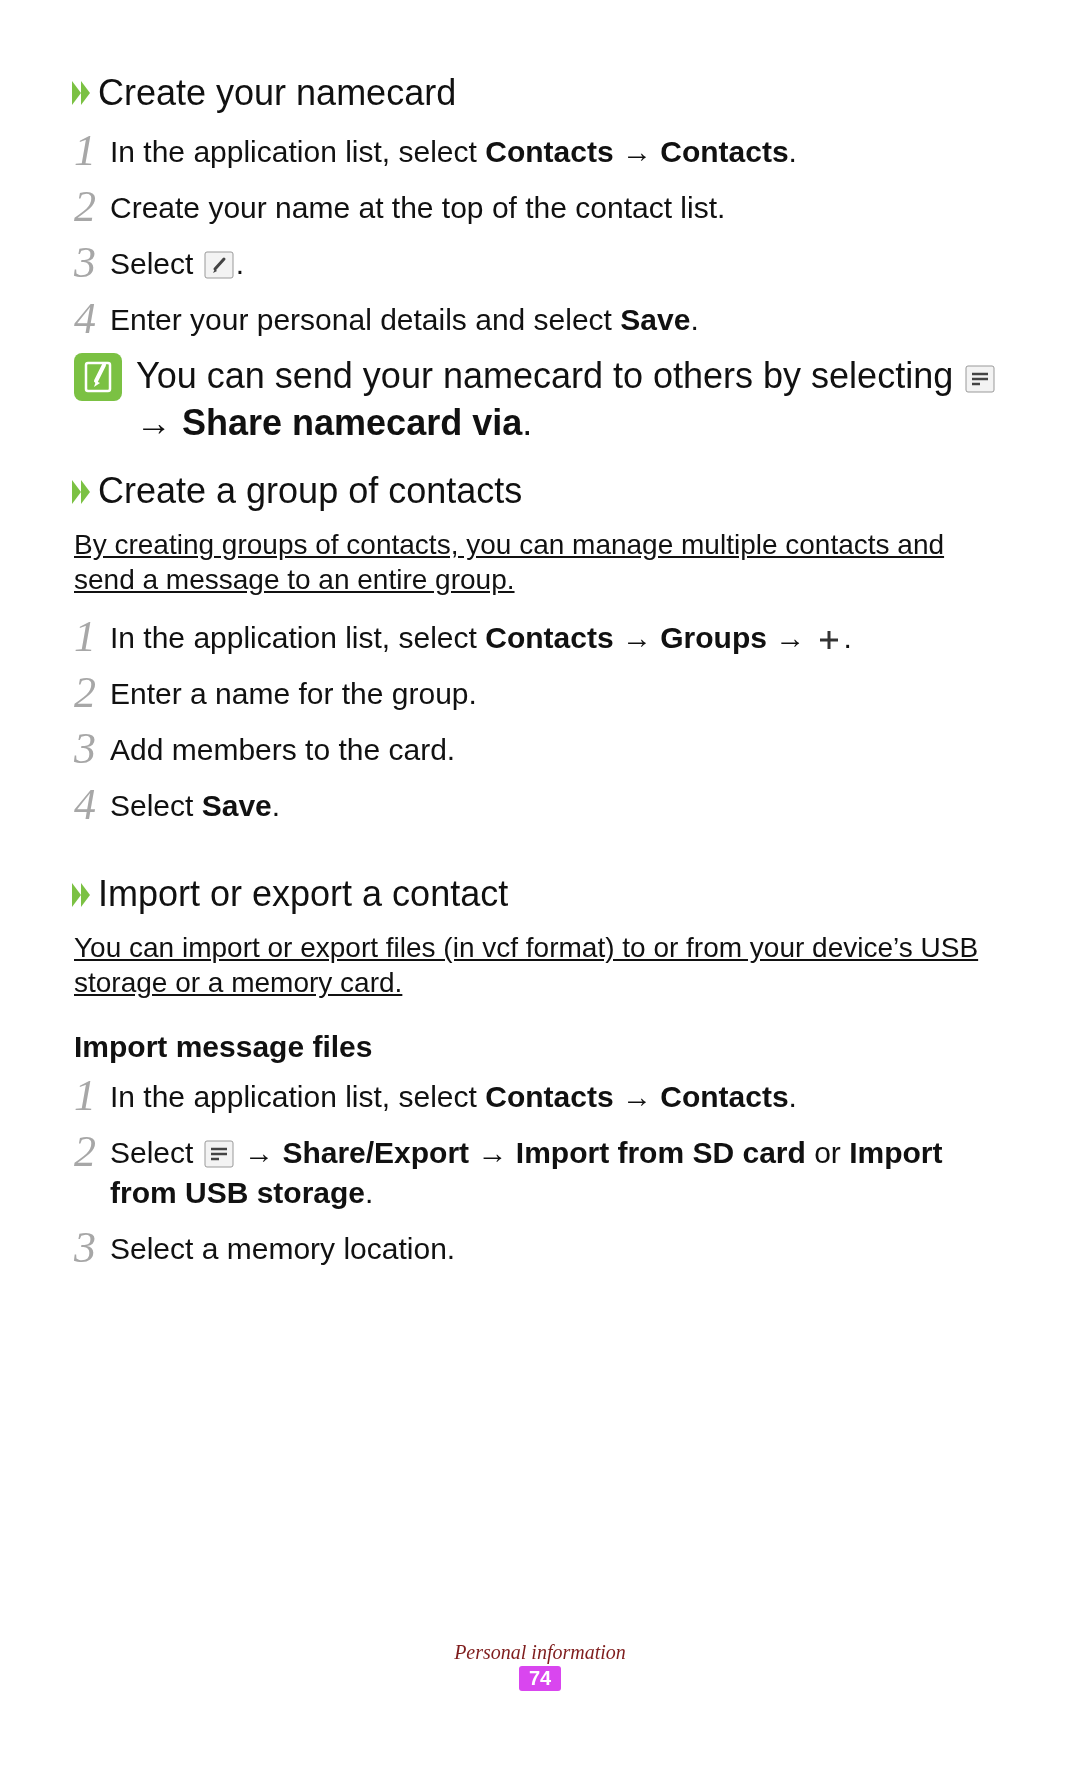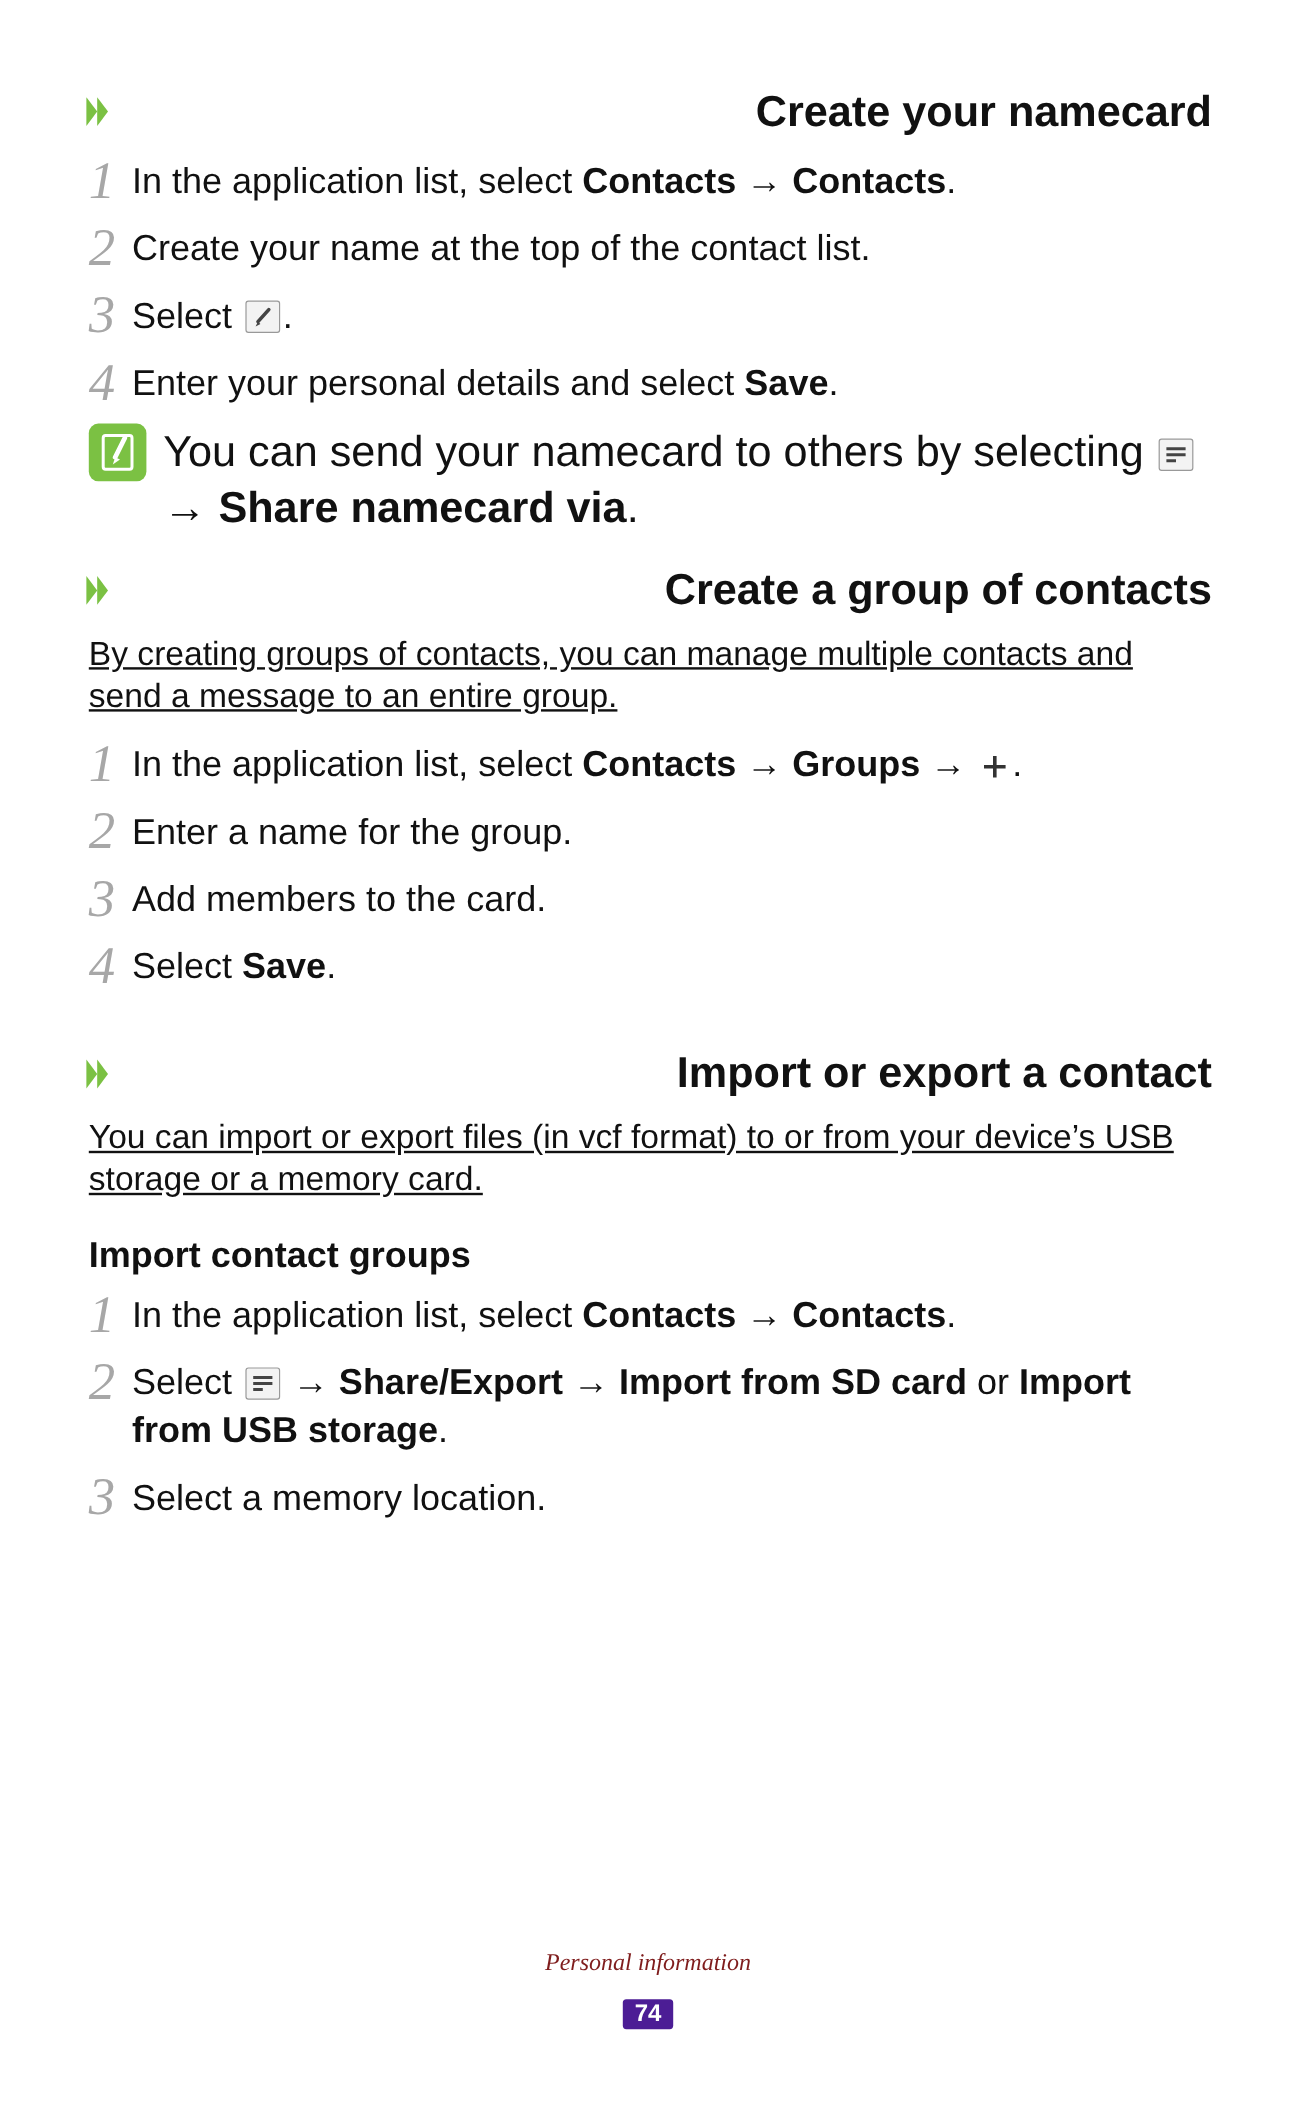--- a/index.html
+++ b/index.html
@@ -10,26 +10,25 @@
     width: 1080px;
     height: 1771px;
     position: relative;
     box-sizing: border-box;
   }
   .page {
     padding: 60px 70px 0 70px;
   }
   .section-heading {
     font-size: 36px;
-    font-weight: 700;
+    font-weight: 400;
     margin: 10px 0 12px 0;
     line-height: 1.3;
     display: flex;
     align-items: center;
-    justify-content: space-between;
   }
   .chevron {
     display: inline-block;
     width: 22px;
     height: 28px;
     margin-right: 6px;
     flex-shrink: 0;
   }
   .chevron svg { display: block; }
   .intro {
@@ -102,29 +101,28 @@
     font-size: 20px;
   }
   .footer-title {
     font-style: italic;
     font-family: Georgia, "Times New Roman", serif;
     color: #7f1d1d;
     margin-bottom: 2px;
   }
   .page-num {
     display: inline-block;
-    background: #4c1d95;
+    background: #d946ef;
     color: #fff;
     font-weight: 700;
     font-size: 20px;
     padding: 1px 10px;
     border-radius: 3px;
     font-family: "Segoe UI", Arial, sans-serif;
     font-style: normal;
-    margin-top: 16px;
   }
 </style>
 </head>
 <body>
 
 <div class="page">
 
   <div class="section-heading">
     <span class="chevron">
       <svg viewBox="0 0 22 28">
@@ -207,21 +205,21 @@
   <div class="section-heading" style="margin-top:44px">
     <span class="chevron">
       <svg viewBox="0 0 22 28">
           <polygon points="2,2 11,14 2,26" fill="#7bc143"></polygon>
           <polygon points="11,2 20,14 11,26" fill="#7bc143"></polygon>
         </svg>
     </span>
     <span>Import or export a contact</span>
   </div>
   <p class="intro">You can import or export files (in vcf format) to or from your device’s USB storage or a memory card.</p>
-  <div class="sub-heading">Import contact groups</div>
+  <div class="sub-heading">Import message files</div>
   <div>
       <div class="step">
         <span class="step-num">1</span>
         <span class="step-body">In the application list, select <b>Contacts</b> → <b>Contacts</b>.</span>
       </div>
       <div class="step">
         <span class="step-num">2</span>
         <span class="step-body">Select <span class="inline-icon"><svg viewBox="0 0 30 28">
               <rect x="1" y="1" width="28" height="26" rx="2" fill="#f3f3f3" stroke="#999" stroke-width="1"></rect>
               <line x1="7" y1="9" x2="23" y2="9" stroke="#444" stroke-width="2.5"></line>

